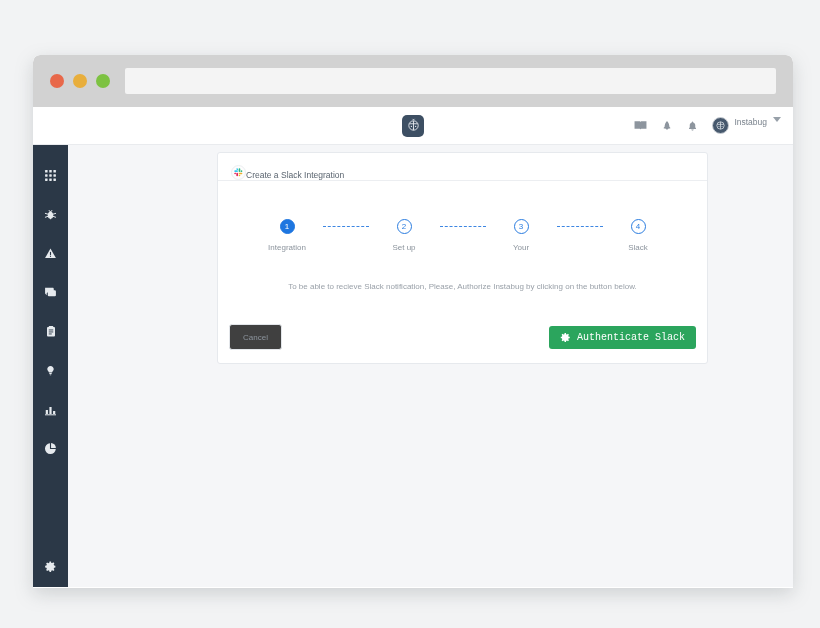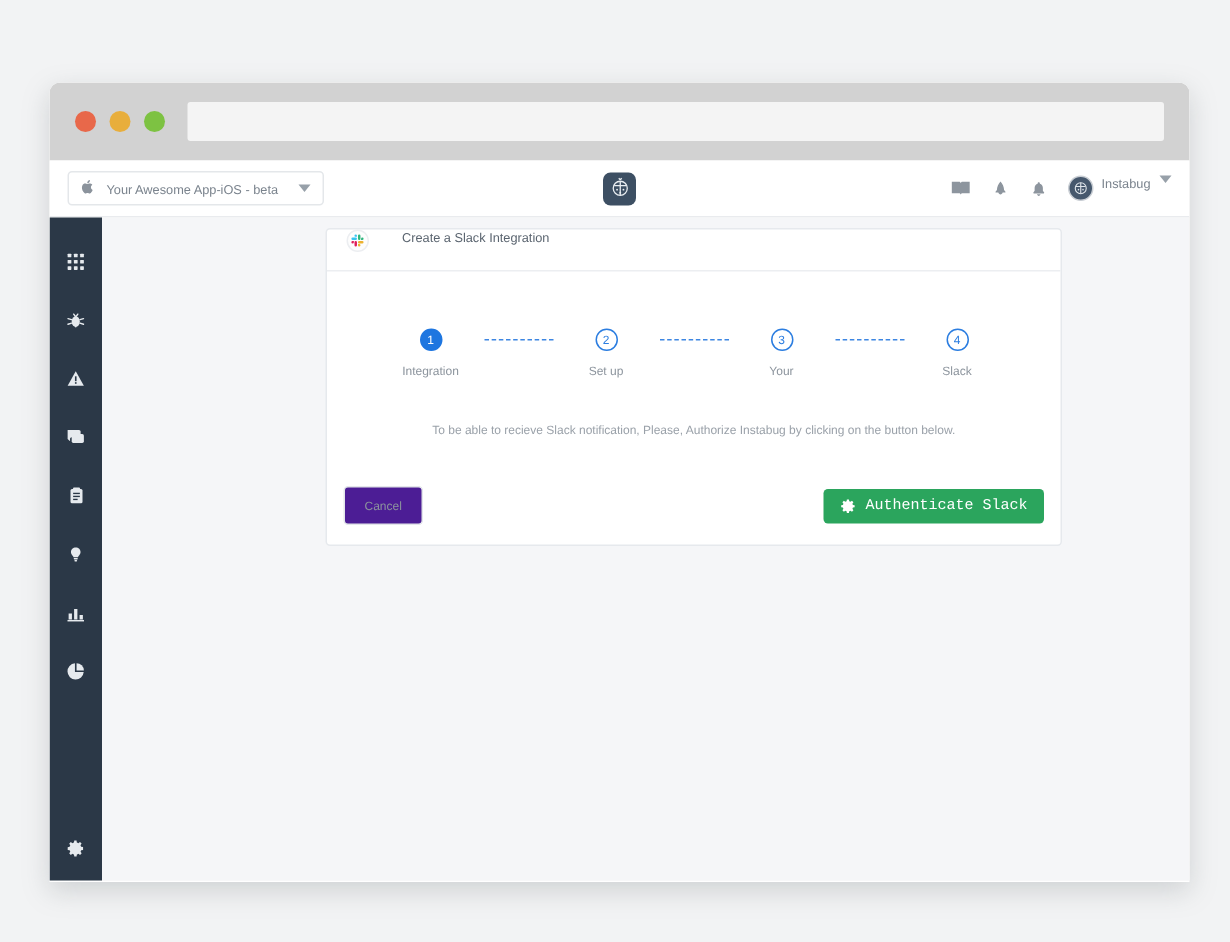--- a/index.html
+++ b/index.html
@@ -186,22 +186,22 @@
     top: 7px;
     width: 491px;
     background: #ffffff;
     border: 1px solid #e6e9ed;
     border-radius: 3px;
     box-sizing: border-box;
   }
   .card-header {
     height: 27px;
     display: flex;
-    align-items: flex-start;
-    gap: 22px;
+    align-items: flex-end;
+    gap: 0;
     padding: 0 13px;
     border-bottom: 1px solid #eceef1;
   }
   .slack-badge {
     width: 15px;
     height: 15px;
     border-radius: 50%;
     background: #fdfdfd;
     border: 1px solid #eceef1;
     display: flex;
@@ -278,21 +278,21 @@
   
   .card-footer {
     display: flex;
     align-items: center;
     justify-content: space-between;
     padding: 0 11px 13px 11px;
     margin-top: 33px;
   }
   .btn-cancel {
     border: 1px solid #e3e6ea;
-    background: #4c1d95;
+    background: #404040;
     border-radius: 3px;
     height: 24px;
     padding: 12px 13px;
     font-size: 8px;
     color: #8c949d;
     font-family: "Liberation Sans", sans-serif;
     cursor: pointer;
     display: flex;
     align-items: center;
   }
@@ -320,29 +320,20 @@
   <div class="browser-chrome">
     <div class="traffic-lights">
       <span class="dot" style="background:#e8684a"></span>
       <span class="dot" style="background:#e8ae3c"></span>
       <span class="dot" style="background:#7dc242"></span>
     </div>
     <div class="url-bar" placeholder=""></div>
   </div>
 
   <div class="app-topbar">
-    <div class="app-selector">
-      <span class="platform-icon">
-        <svg width="9" height="11" viewBox="0 0 24 28" fill="currentColor">
-          <path d="M17.6 14.9c0-3 2.4-4.4 2.5-4.5-1.4-2-3.5-2.3-4.3-2.3-1.8-.2-3.6 1.1-4.5 1.1-.9 0-2.4-1.1-3.9-1-2 0-3.8 1.2-4.8 3-2.1 3.6-.5 8.9 1.5 11.8 1 1.4 2.2 3 3.7 2.9 1.5-.1 2-.9 3.8-.9s2.3.9 3.9.9c1.6 0 2.6-1.4 3.6-2.9 1.1-1.6 1.6-3.2 1.6-3.3-.1 0-3.1-1.2-3.1-4.8zM14.7 5.9c.8-1 1.4-2.4 1.2-3.8-1.2.1-2.6.8-3.5 1.8-.7.9-1.4 2.3-1.2 3.7 1.4.1 2.7-.7 3.5-1.7z"></path>
-        </svg>
-      </span>
-      <span class="app-name">Your Awesome App-iOS - beta</span>
-      <span class="caret-down"></span>
-    </div>
 
     <div class="brand-logo">
       <svg width="15" height="15" viewBox="0 0 24 24" fill="none" stroke="#e9edf1" stroke-width="1.4">
         <circle cx="12" cy="12" r="7.5"></circle>
         <line x1="12" y1="4.5" x2="12" y2="19.5"></line>
         <path d="M5.5 9.2 L18.5 9.2"></path>
         <path d="M12 3 L10.4 1.4 M12 3 L13.6 1.4"></path>
         <circle cx="8.6" cy="13.5" r="1" fill="#e9edf1" stroke="none"></circle>
         <circle cx="15.4" cy="13.5" r="1" fill="#e9edf1" stroke="none"></circle>
         <circle cx="12" cy="16.8" r="1" fill="#e9edf1" stroke="none"></circle>

